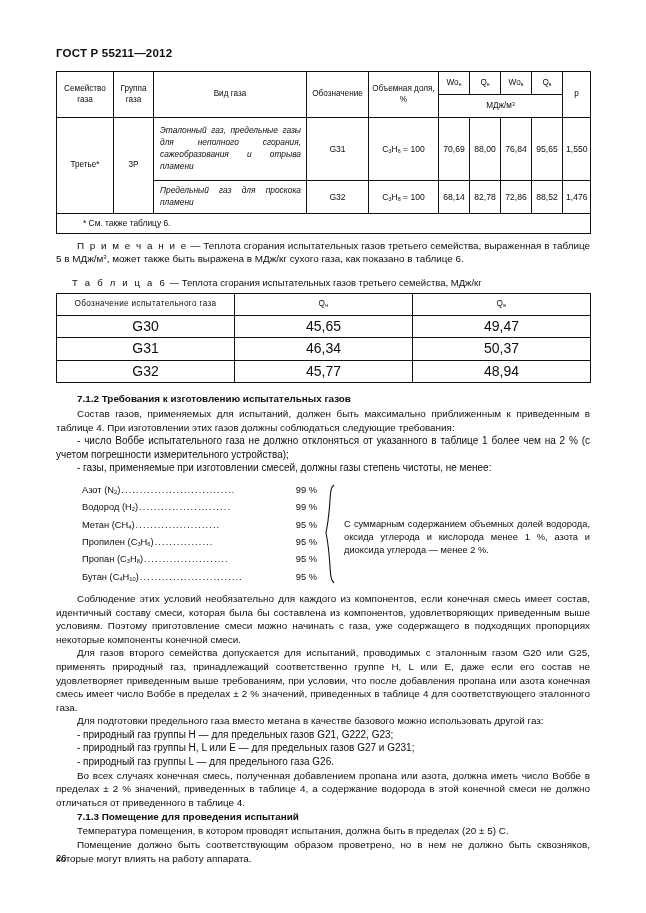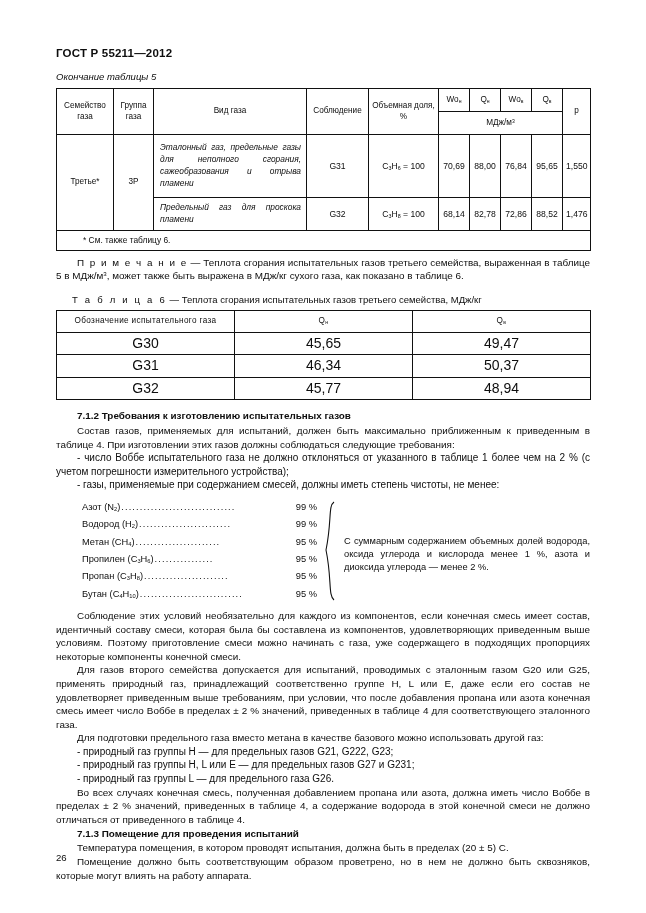--- a/index.html
+++ b/index.html
@@ -203,41 +203,40 @@
   }
 </style>
 </head>
 <body>
 
 <div class="page">
   <div class="content">
 
     <div class="std-header">ГОСТ Р 55211—2012</div>
 
-    <div class="caption-italic">Окончание таблицы 5</div>
 
     <table class="t5">
       <colgroup>
         <col style="width:57px">
           <col style="width:40px">
           <col style="width:153px">
         <col style="width:62px">
           <col style="width:70px">
         <col style="width:31px">
           <col style="width:31px">
           <col style="width:31px">
           <col style="width:31px">
         <col style="width:28px">
       </colgroup>
       <thead>
         <tr>
           <td rowspan="2">Семейство газа</td>
           <td rowspan="2">Группа газа</td>
           <td rowspan="2">Вид газа</td>
-          <td rowspan="2">Соблюдение</td>
+          <td rowspan="2">Обозначение</td>
           <td rowspan="2">Объемная доля, %</td>
           <td><span class="it">Wo</span><sub>н</sub></td>
           <td><span class="it">Q</span><sub>н</sub></td>
           <td><span class="it">Wo</span><sub>в</sub></td>
           <td><span class="it">Q</span><sub>в</sub></td>
           <td rowspan="2"><span class="it">p</span></td>
         </tr>
         <tr>
           <td colspan="4"><span>МДж/м</span><sup>3</sup></td>
         </tr>
@@ -305,21 +304,21 @@
           <td>48,94</td>
         </tr>
       </tbody>
     </table>
 
     <div style="height:9px"></div>
 
     <h3 class="sec">7.1.2 Требования к изготовлению испытательных газов</h3>
     <p class="para">Состав газов, применяемых для испытаний, должен быть максимально приближенным к приведенным в таблице 4. При изготовлении этих газов должны соблюдаться следующие требования:</p>
     <p class="dash">- число Воббе испытательного газа не должно отклоняться от указанного в таблице 1 более чем на 2 % (с учетом погрешности измерительного устройства);</p>
-    <p class="dash">- газы, применяемые при содержанием смесей, должны иметь степень чистоты, не менее:</p>
+    <p class="dash">- газы, применяемые при изготовлении смесей, должны газы степень чистоты, не менее:</p>
 
     <div class="purity">
       <div class="rows">
         <div class="prow">
           <span class="nm"><span>Азот (N</span><sub>2</sub><span>)</span></span>
           <span class="dots">...............................</span>
           <span class="pct">99 %</span>
         </div>
         <div class="prow">
           <span class="nm"><span>Водород (H</span><sub>2</sub><span>)</span></span>

